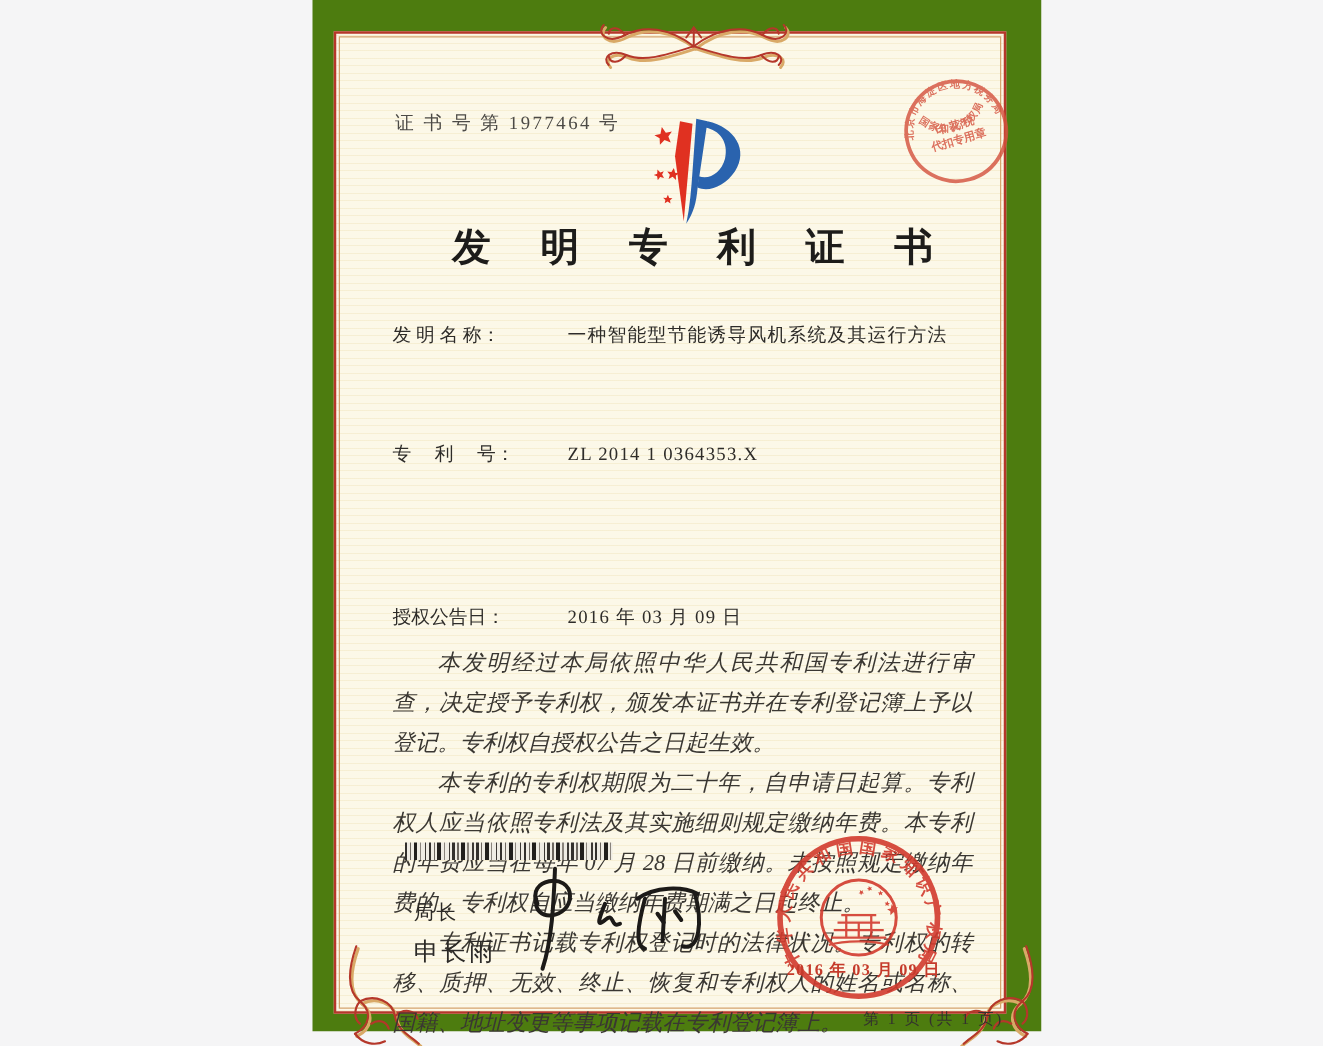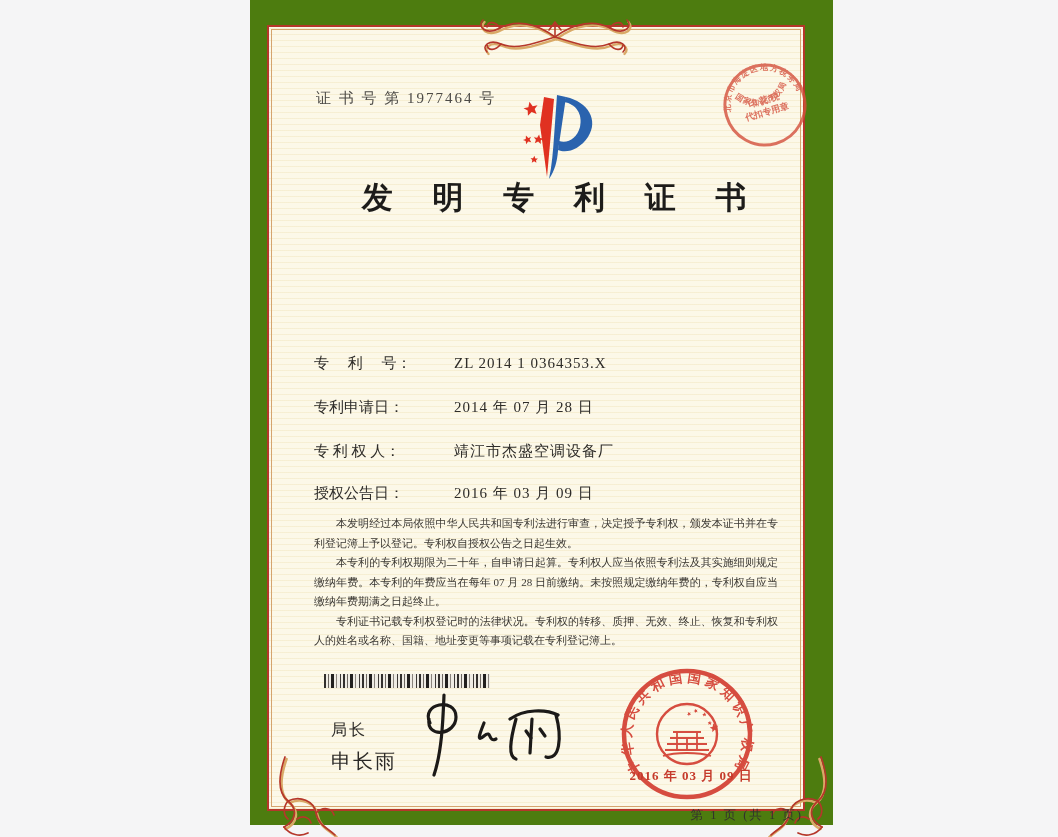--- a/index.html
+++ b/index.html
@@ -38,22 +38,22 @@
   .field-row {
     position:absolute; left:45px; right:30px; font-size:15px; color:#2e2c29;
     white-space:nowrap;
   }
   .field-label { display:inline-block; width:140px; white-space:nowrap; }
   .field-value { letter-spacing:1px; }
   .row-0{top:232px}.row-1{top:285px}.row-2{top:327px}.row-3{top:371px}.row-4{top:415px}.row-5{top:457px}
 
   .body-text {
     position:absolute; left:45px; top:487px; width:464px;
-    font-size:11px; line-height:1.78; color:#3a3732;
-    text-align:justify;
+    font-size:18px; line-height:1.78; color:#3a3732;
+    font-style:italic; text-align:justify;
   }
   .body-text p { text-indent:2em; }
 
   .barcode {
     position:absolute; left:55px; top:647px; width:166px; height:14px;
     background:repeating-linear-gradient(90deg,
       #33302d 0 2px, #efece4 2px 4px, #6d6760 4px 5px, #efece4 5px 7px,
       #211f1d 7px 10px, #efece4 10px 12px, #8a847c 12px 13px, #efece4 13px 16px,
       #3d3935 16px 17px, #efece4 17px 19px);
   }
@@ -150,28 +150,25 @@
         <use href="#st" transform="translate(39,41) scale(0.4) rotate(-20)"></use>
       </g>
       <g fill="#2a63ae">
         <path d="M70,2 L79,4 L71,58 C70,69 68,77 62,86 C65,72 66,58 67,44 Z"></path>
         <path d="M79,4 C101,9 112,27 101,44 C93,56 80,61 71,57 L72,48 C81,51 90,45 93,34 C96,21 89,11 77,9 Z"></path>
       </g>
     </svg>
 
     <div class="title">发 明 专 利 证 书</div>
 
+    <div class="field-row row-0">
+      <span class="field-label">发 明 名 称：</span><span class="field-value">一种智能型节能诱导风机系统及其运行方法</span>
+    </div>
     <div class="field-row row-2">
       <span class="field-label">专　 利　 号：</span><span class="field-value">ZL 2014 1 0364353.X</span>
-    </div>
-    <div class="field-row row-3">
-      <span class="field-label">专利申请日：</span><span class="field-value">2014 年 07 月 28 日</span>
-    </div>
-    <div class="field-row row-4">
-      <span class="field-label">专 利 权 人：</span><span class="field-value">靖江市杰盛空调设备厂</span>
     </div>
     <div class="field-row row-5">
       <span class="field-label">授权公告日：</span><span class="field-value">2016 年 03 月 09 日</span>
     </div>
 
     <div class="body-text">
       <p>本发明经过本局依照中华人民共和国专利法进行审查，决定授予专利权，颁发本证书并在专利登记簿上予以登记。专利权自授权公告之日起生效。</p>
       <p>本专利的专利权期限为二十年，自申请日起算。专利权人应当依照专利法及其实施细则规定缴纳年费。本专利的年费应当在每年 07 月 28 日前缴纳。未按照规定缴纳年费的，专利权自应当缴纳年费期满之日起终止。</p>
       <p>专利证书记载专利权登记时的法律状况。专利权的转移、质押、无效、终止、恢复和专利权人的姓名或名称、国籍、地址变更等事项记载在专利登记簿上。</p>
     </div>

